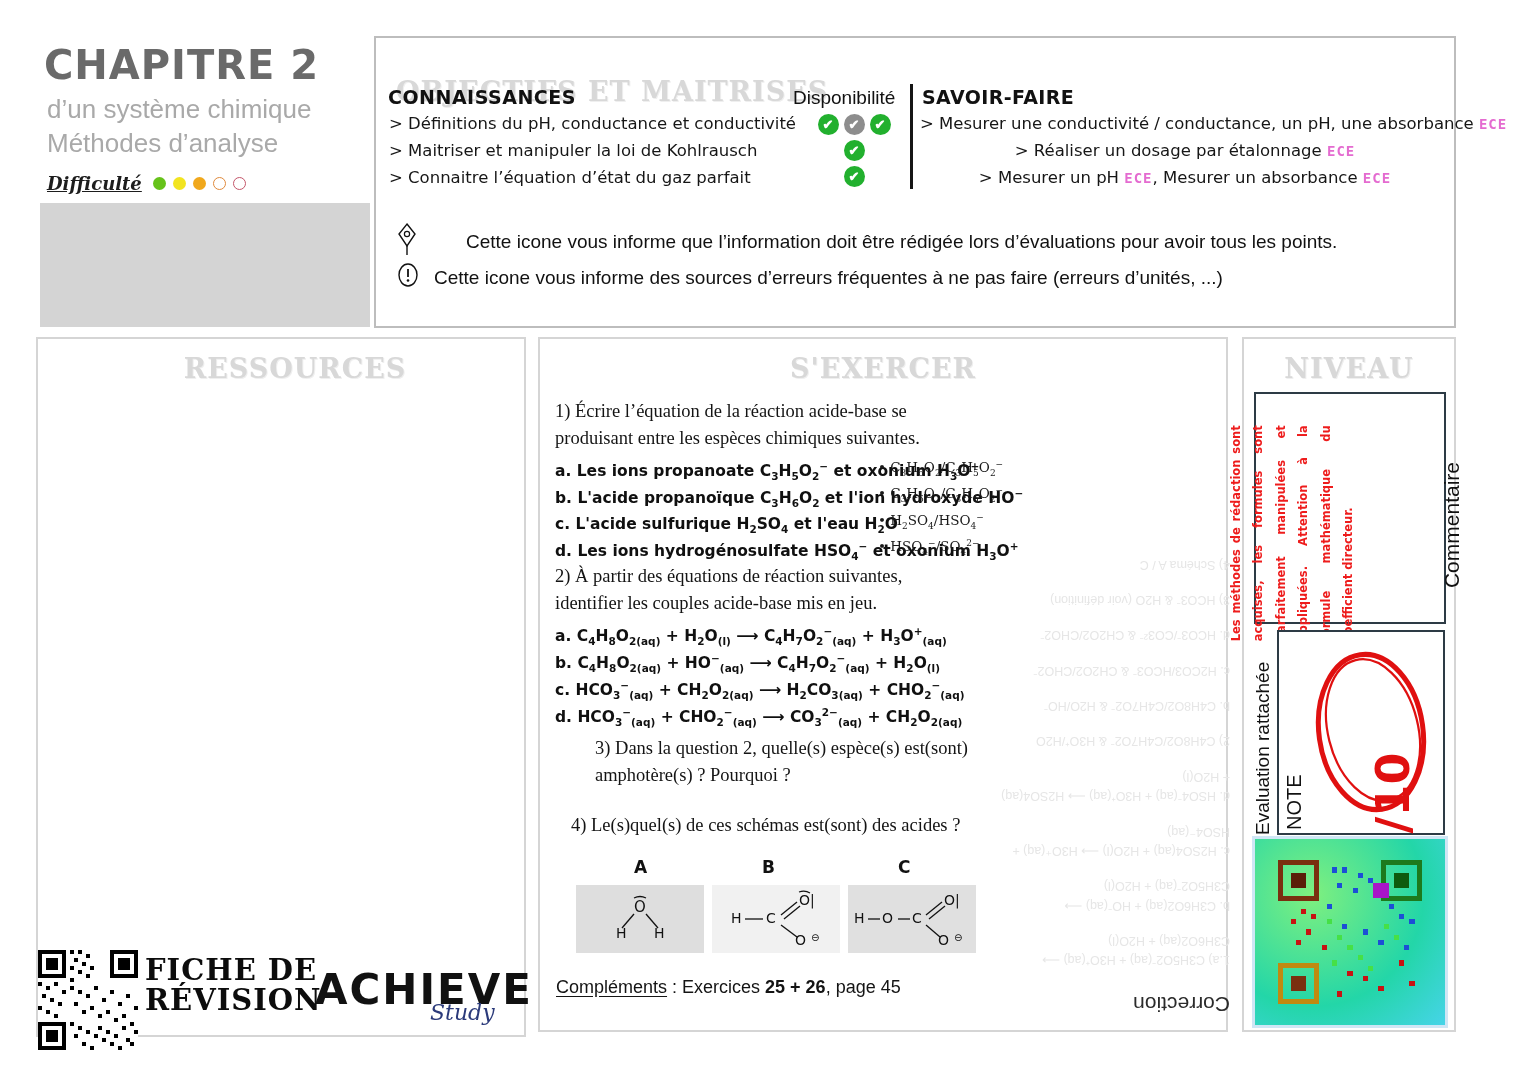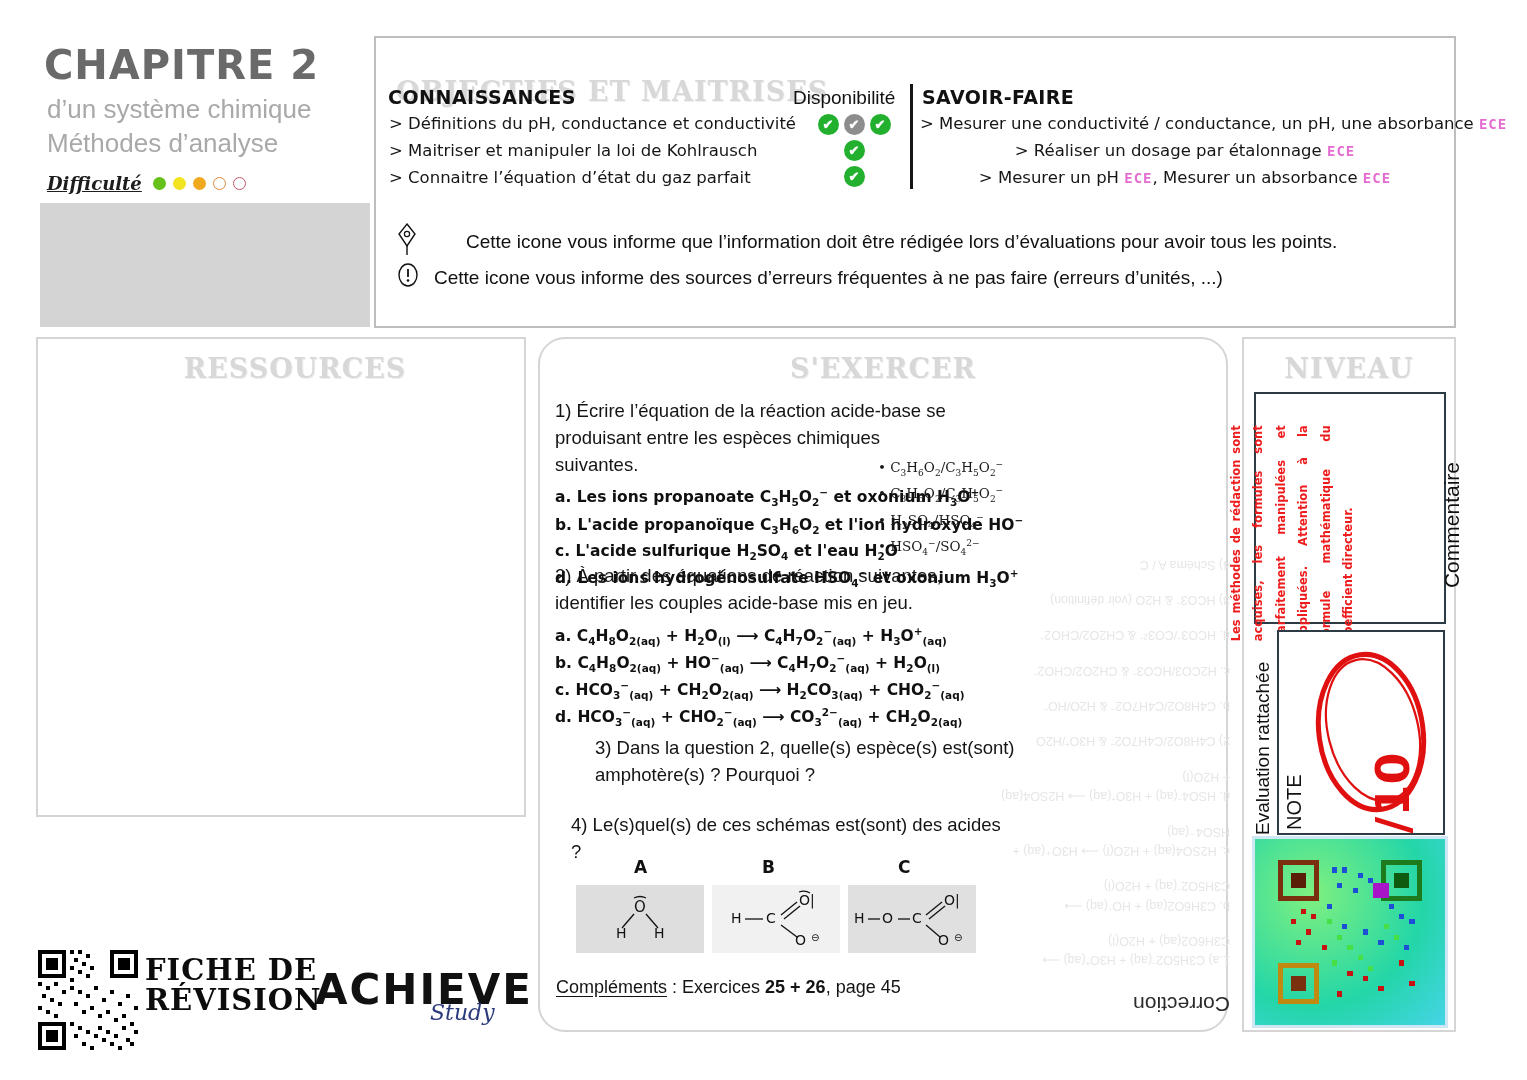--- a/index.html
+++ b/index.html
@@ -110,29 +110,29 @@
 
   .legend-line {
     position:absolute; display:flex; align-items:center; gap:14px;
     font-size:19px; color:#111; font-family:"Liberation Sans", sans-serif;
   }
   .legend-1 { left:396px; top:222px;gap:48px; }
   .legend-2 { left:396px; top:262px; }
 
   
   .panel { position:absolute; border:2px solid #d5d5d5; background:#fff; }
-  .ressources-panel { left:36px; top:337px; width:490px; height:480px;padding-left:28px; }
-  .exercer-panel    { left:538px; top:337px; width:690px; height:695px;border-radius:27px; }
+  .ressources-panel { left:36px; top:337px; width:490px; height:700px;padding-left:28px; }
+  .exercer-panel    { left:538px; top:337px; width:690px; height:695px; }
   .niveau-panel     { left:1242px; top:337px; width:214px; height:695px; }
 
   .panel-head { text-align:center; margin-top:14px; }
 
   
   .q-text {
-    font-family:Liberation Sans, sans-serif;
+    font-family:Liberation Serif, serif;
     font-size:18.5px; color:#141414; line-height:1.45;
   }
   .chem {
     font-family:"DejaVu Sans", sans-serif; font-weight:700;
     font-size:15.5px; color:#101010; line-height:1.62;
     white-space:nowrap;
   }
   .chem sub { font-size:10.5px; }
   .chem sup { font-size:10.5px; }
   .q1-block { position:absolute; left:555px; top:398px; width:400px; }

